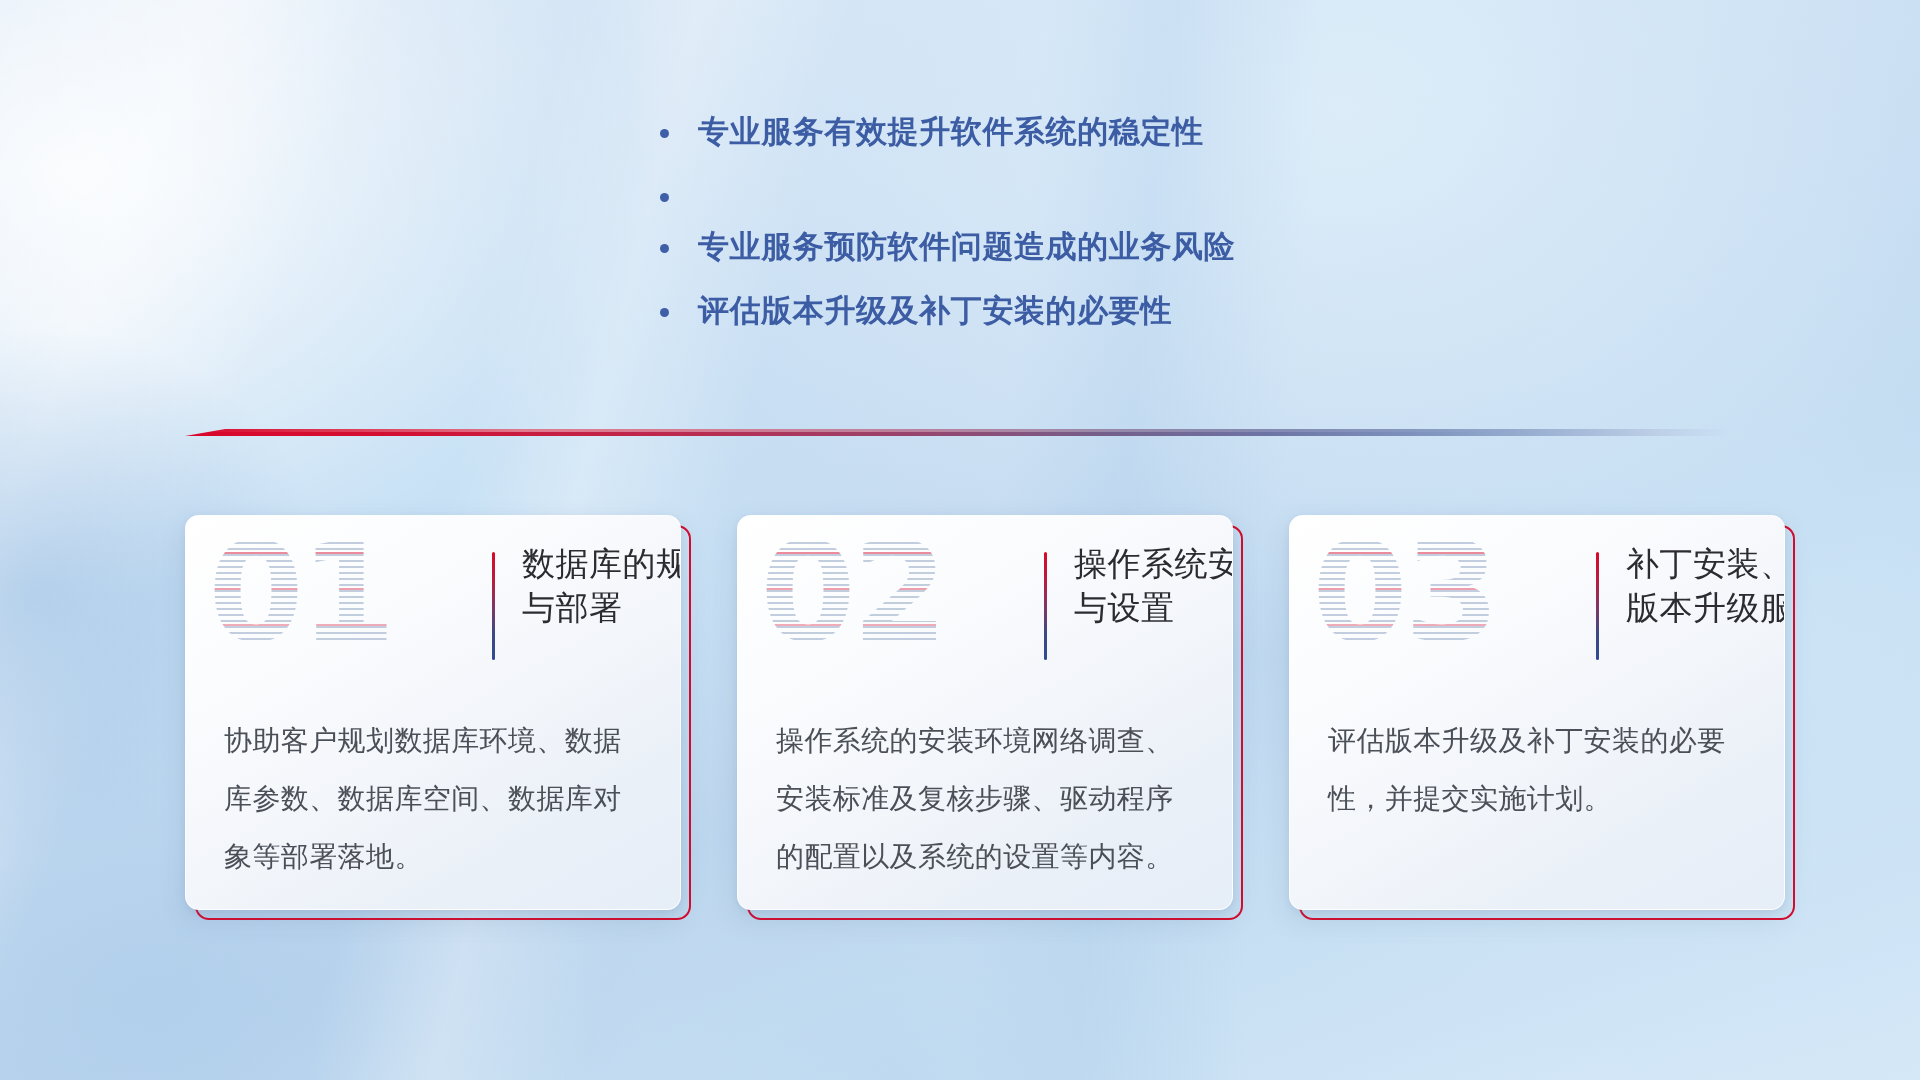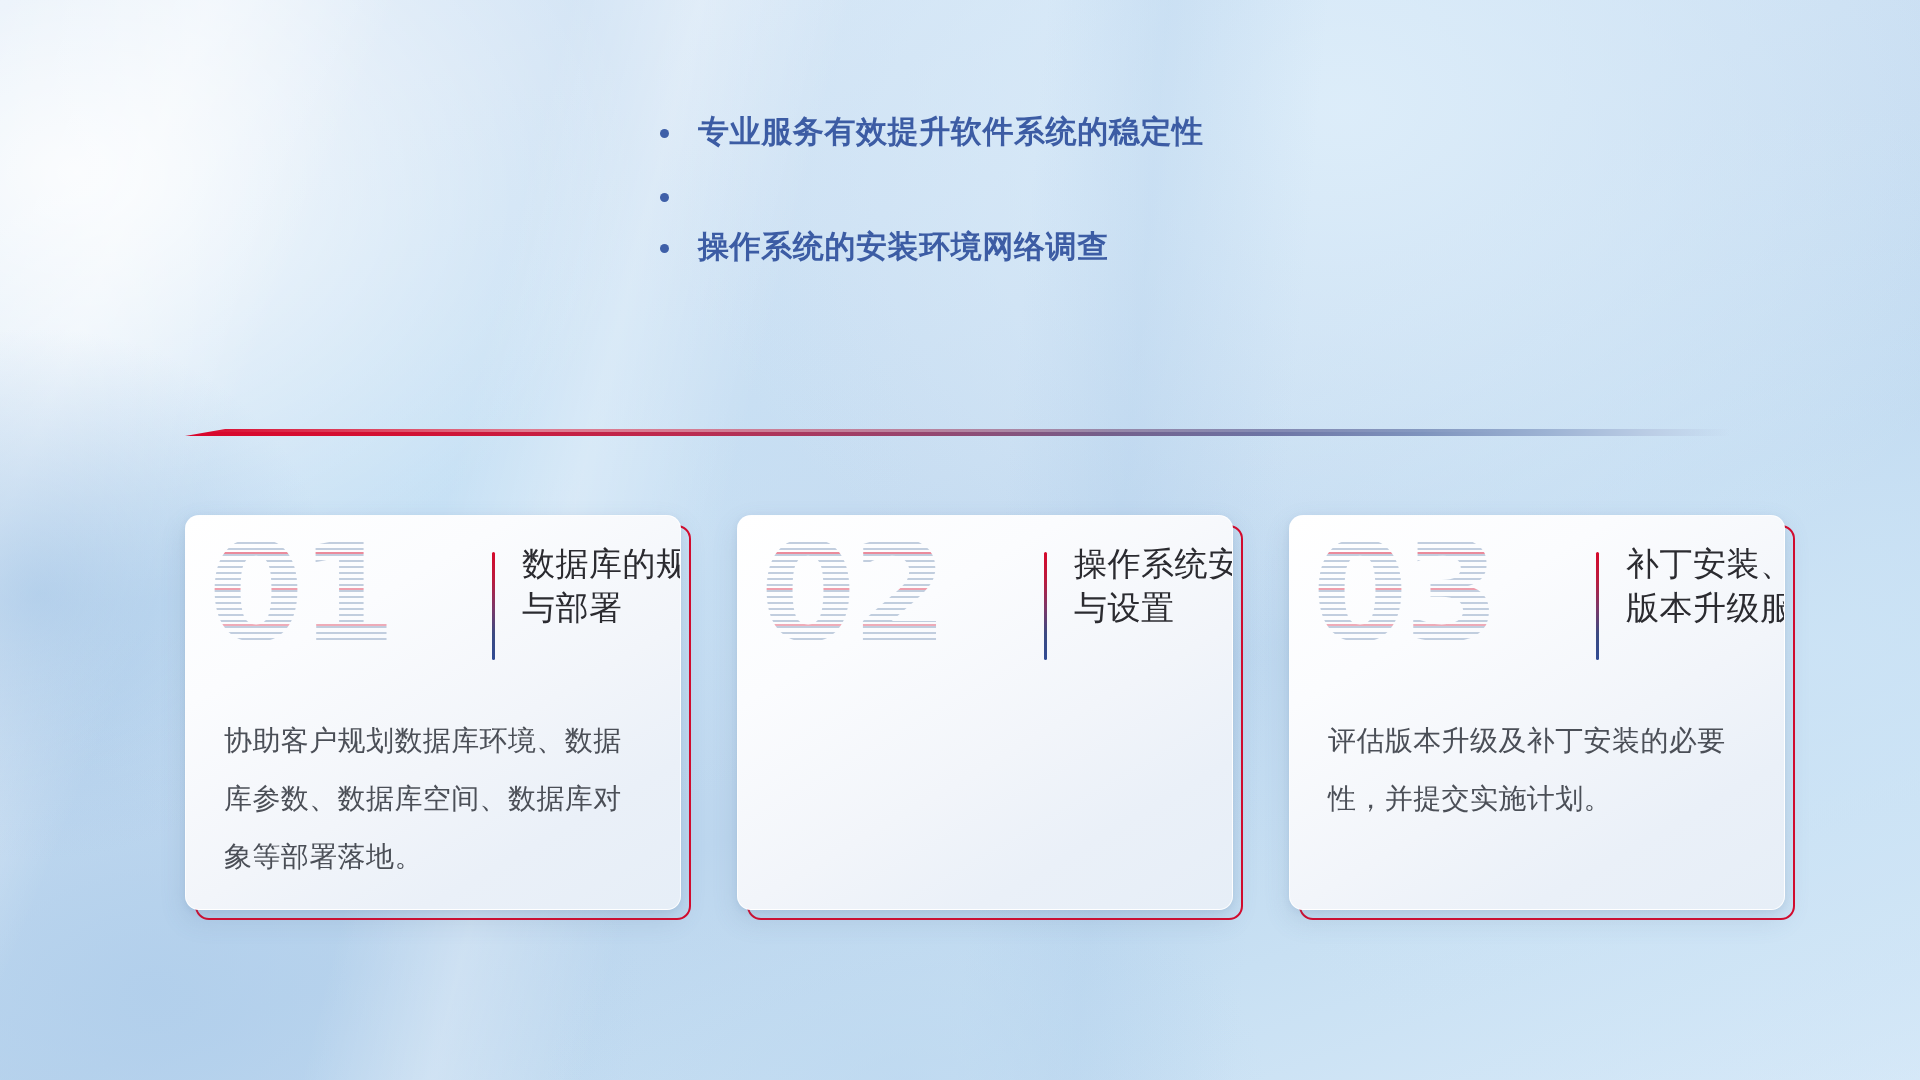--- a/index.html
+++ b/index.html
@@ -249,21 +249,25 @@
   <div class="bullets">
     <div class="bullet-row">
       <span class="bullet-dot"></span>
       <span class="bullet-text">专业服务有效提升软件系统的稳定性</span>
     </div>
     <div class="bullet-row">
       <span class="bullet-dot"></span>
     </div>
     <div class="bullet-row">
       <span class="bullet-dot"></span>
-      <span class="bullet-text">操作系统的安装环境网络调查</span>
+      <span class="bullet-text">专业服务预防软件问题造成的业务风险</span>
+    </div>
+    <div class="bullet-row">
+      <span class="bullet-dot"></span>
+      <span class="bullet-text">评估版本升级及补丁安装的必要性</span>
     </div>
   </div>
 
   <div class="divider-wrap">
     <div class="divider-main"></div>
     <div class="divider-gloss"></div>
   </div>
 
   <div class="cards">
 
@@ -282,20 +286,21 @@
 
     <div class="card">
       <div class="card-accent"></div>
       <div class="card-body">
         <div class="card-top">
           <div class="ghost-number">02</div>
           <div class="ghost-number-tint">02</div>
           <div class="title-sep"></div>
           <div class="card-title">操作系统安装与设置</div>
         </div>
+        <div class="card-desc">操作系统的安装环境网络调查、安装标准及复核步骤、驱动程序的配置以及系统的设置等内容。</div>
       </div>
     </div>
 
     <div class="card">
       <div class="card-accent"></div>
       <div class="card-body">
         <div class="card-top">
           <div class="ghost-number">03</div>
           <div class="ghost-number-tint">03</div>
           <div class="title-sep"></div>

